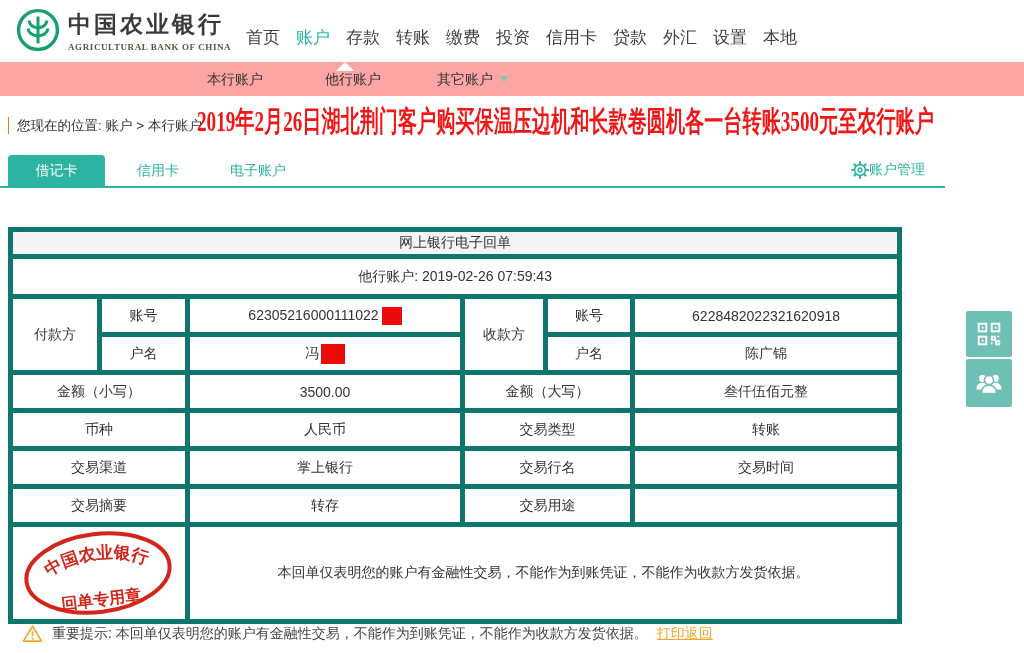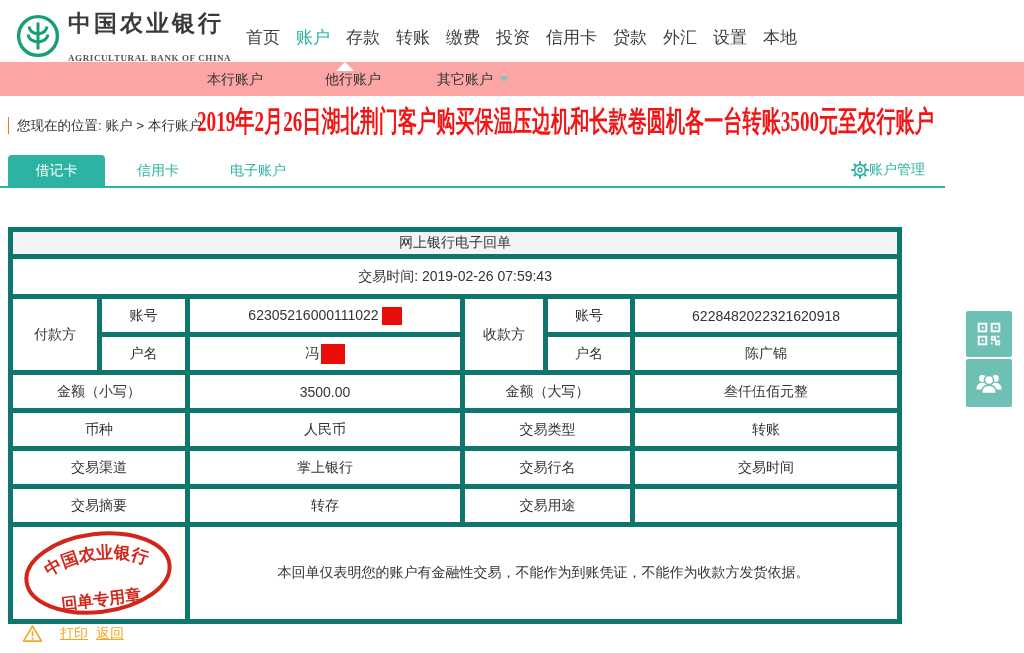--- a/index.html
+++ b/index.html
@@ -7,21 +7,21 @@
               font-family:"Liberation Sans","DejaVu Sans",sans-serif; color:#333; }
   body { position:relative; }
 
   
   .topbar { position:absolute; left:0; top:0; width:1024px; height:62px; background:#fff; }
   .brand { position:absolute; left:16px; top:8px; display:flex; align-items:center; }
   .brand-text { margin-left:8px; }
   .brand-cn { font-family:"Liberation Serif","DejaVu Serif",serif; font-weight:bold;
               font-size:23px; letter-spacing:3px; color:#3a3a3a; }
   .brand-en { font-family:"Liberation Serif","DejaVu Serif",serif; font-size:9px;
-              letter-spacing:0.6px; color:#5a544a; font-weight:bold; margin-top:14px; }
+              letter-spacing:0.6px; color:#5a544a; font-weight:bold; margin-top:2px; }
   .mainnav { position:absolute; left:246px; top:26px; display:flex; gap:16px;
              font-size:17px; color:#3f3f3f; white-space:nowrap; }
   .mainnav a { cursor:pointer; }
   .mainnav a.active { color:#2cb3a2; }
 
   
   .subnav { position:absolute; left:0; top:62px; width:1024px; height:34px; background:#fca5a5; }
   .subnav a { position:absolute; top:0; line-height:34px; font-size:14px; color:#333; cursor:pointer; }
   .caret-up { position:absolute; left:336px; top:62px; width:0; height:0;
               border-left:9px solid transparent; border-right:9px solid transparent;
@@ -60,21 +60,21 @@
   tr.stamp-row td { height:92px; }
   .redact { display:inline-block; background:#ea0b0b; }
   .redact.acct { width:20px; height:18px; margin-left:3px; vertical-align:-5px; }
   .redact.name { width:24px; height:20px; margin-left:2px; vertical-align:-6px; }
   .stamp-wrap { display:flex; justify-content:flex-start; padding-left:4px; }
   .stamp { transform:rotate(-7deg); }
 
   
   .footer { position:absolute; left:22px; top:624px; display:flex; align-items:center; gap:9px;
             font-size:14px; color:#444; white-space:nowrap; }
-  .footer .links a { color:#f6a723; text-decoration:underline; margin-left:8px; cursor:pointer; }
+  .footer .links a { color:#f6a723; text-decoration:underline; margin-left:0; cursor:pointer; }
 
   
   .float-btns { position:absolute; left:966px; top:311px; width:46px; }
   .float-btn { width:46px; height:46px; background:#6dc0b3; border-radius:2px; margin-bottom:2px;
                display:flex; align-items:center; justify-content:center; cursor:pointer; }
   .float-btn.people { height:48px; }
 </style>
 </head>
 <body>
 
@@ -141,21 +141,21 @@
       <col style="width:275px">
     <col style="width:83px">
       <col style="width:87px">
       <col style="width:267px">
   </colgroup>
   <tbody>
       <tr>
     <td class="title-cell" colspan="6">网上银行电子回单</td>
   </tr>
   <tr>
-    <td class="time-cell" colspan="6"><span>交易时间:</span>&nbsp;<span>2019-02-26 07:59:43</span></td>
+    <td class="time-cell" colspan="6"><span>他行账户:</span>&nbsp;<span>2019-02-26 07:59:43</span></td>
   </tr>
   <tr class="r38">
     <td rowspan="2">付款方</td>
     <td>账号</td>
     <td><span>62305216000111022</span><span class="redact acct"></span></td>
     <td rowspan="2">收款方</td>
     <td>账号</td>
     <td>6228482022321620918</td>
   </tr>
   <tr class="r38">
@@ -207,20 +207,21 @@
   </tr>
 </tbody>
   </table>
 
 <div class="footer">
   <svg width="21" height="19" viewBox="0 0 22 20">
     <path d="M11 2.2 L20.5 18 H1.5 Z" fill="#fff" stroke="#f6a723" stroke-width="1.8" stroke-linejoin="round"></path>
     <rect x="10.1" y="7.3" width="1.8" height="5.6" rx="0.9" fill="#f6a723"></rect>
     <circle cx="11" cy="15.4" r="1.1" fill="#f6a723"></circle>
   </svg>
+  <span><span>重要提示:</span> <span>本回单仅表明您的账户有金融性交易，不能作为到账凭证，不能作为收款方发货依据。</span></span>
   <span class="links"><a>打印</a><a>返回</a></span>
 </div>
 
 <div class="float-btns">
   <div class="float-btn">
     <svg width="26" height="26" viewBox="0 0 24 24" fill="none" stroke="#fff" stroke-width="1.8">
       <rect x="2.5" y="2.5" width="7" height="7"></rect>
       <rect x="14.5" y="2.5" width="7" height="7"></rect>
       <rect x="2.5" y="14.5" width="7" height="7"></rect>
       <rect x="5.2" y="5.2" width="1.8" height="1.8" fill="#fff" stroke="none"></rect>

